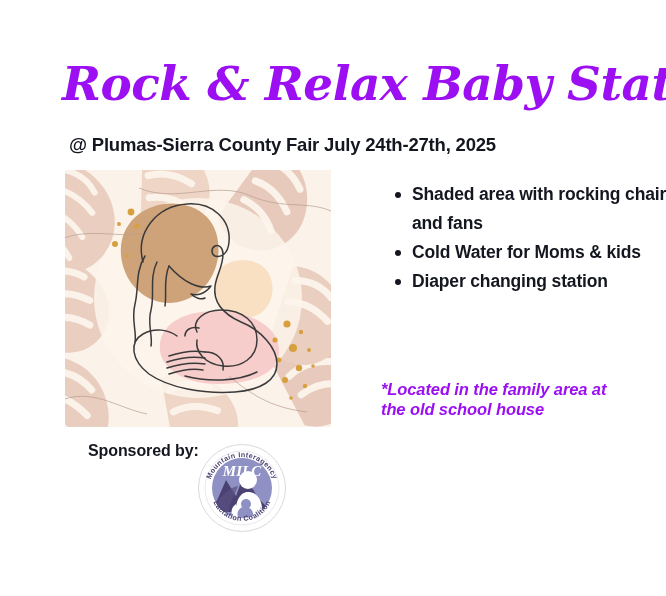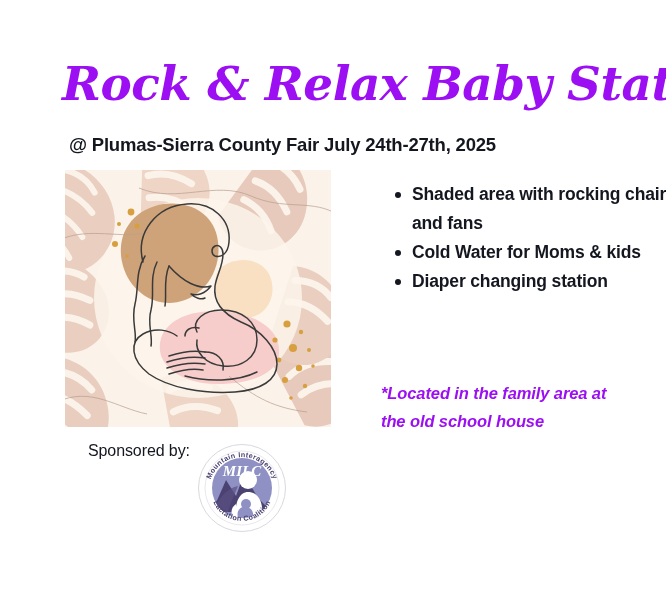--- a/index.html
+++ b/index.html
@@ -100,35 +100,35 @@
     background: #14171f;
   }
 
   
   #note {
     position: absolute;
     left: 381px;
     top: 379px;
     width: 250px;
     font-size: 16.5px;
-    line-height: 28px;
+    line-height: 20px;
     font-weight: bold;
     font-style: italic;
     color: #9b0ff2;
     letter-spacing: -0.1px;
   }
 
   
   #sponsor-label {
     position: absolute;
     left: 88px;
     top: 441px;
     font-size: 16px;
     line-height: 20px;
-    font-weight: normal;
+    font-weight: bold;
     color: #14171f;
     letter-spacing: -0.1px;
     white-space: nowrap;
   }
   #sponsor-logo {
     position: absolute;
     left: 194px;
     top: 440px;
     width: 96px;
     height: 96px;

